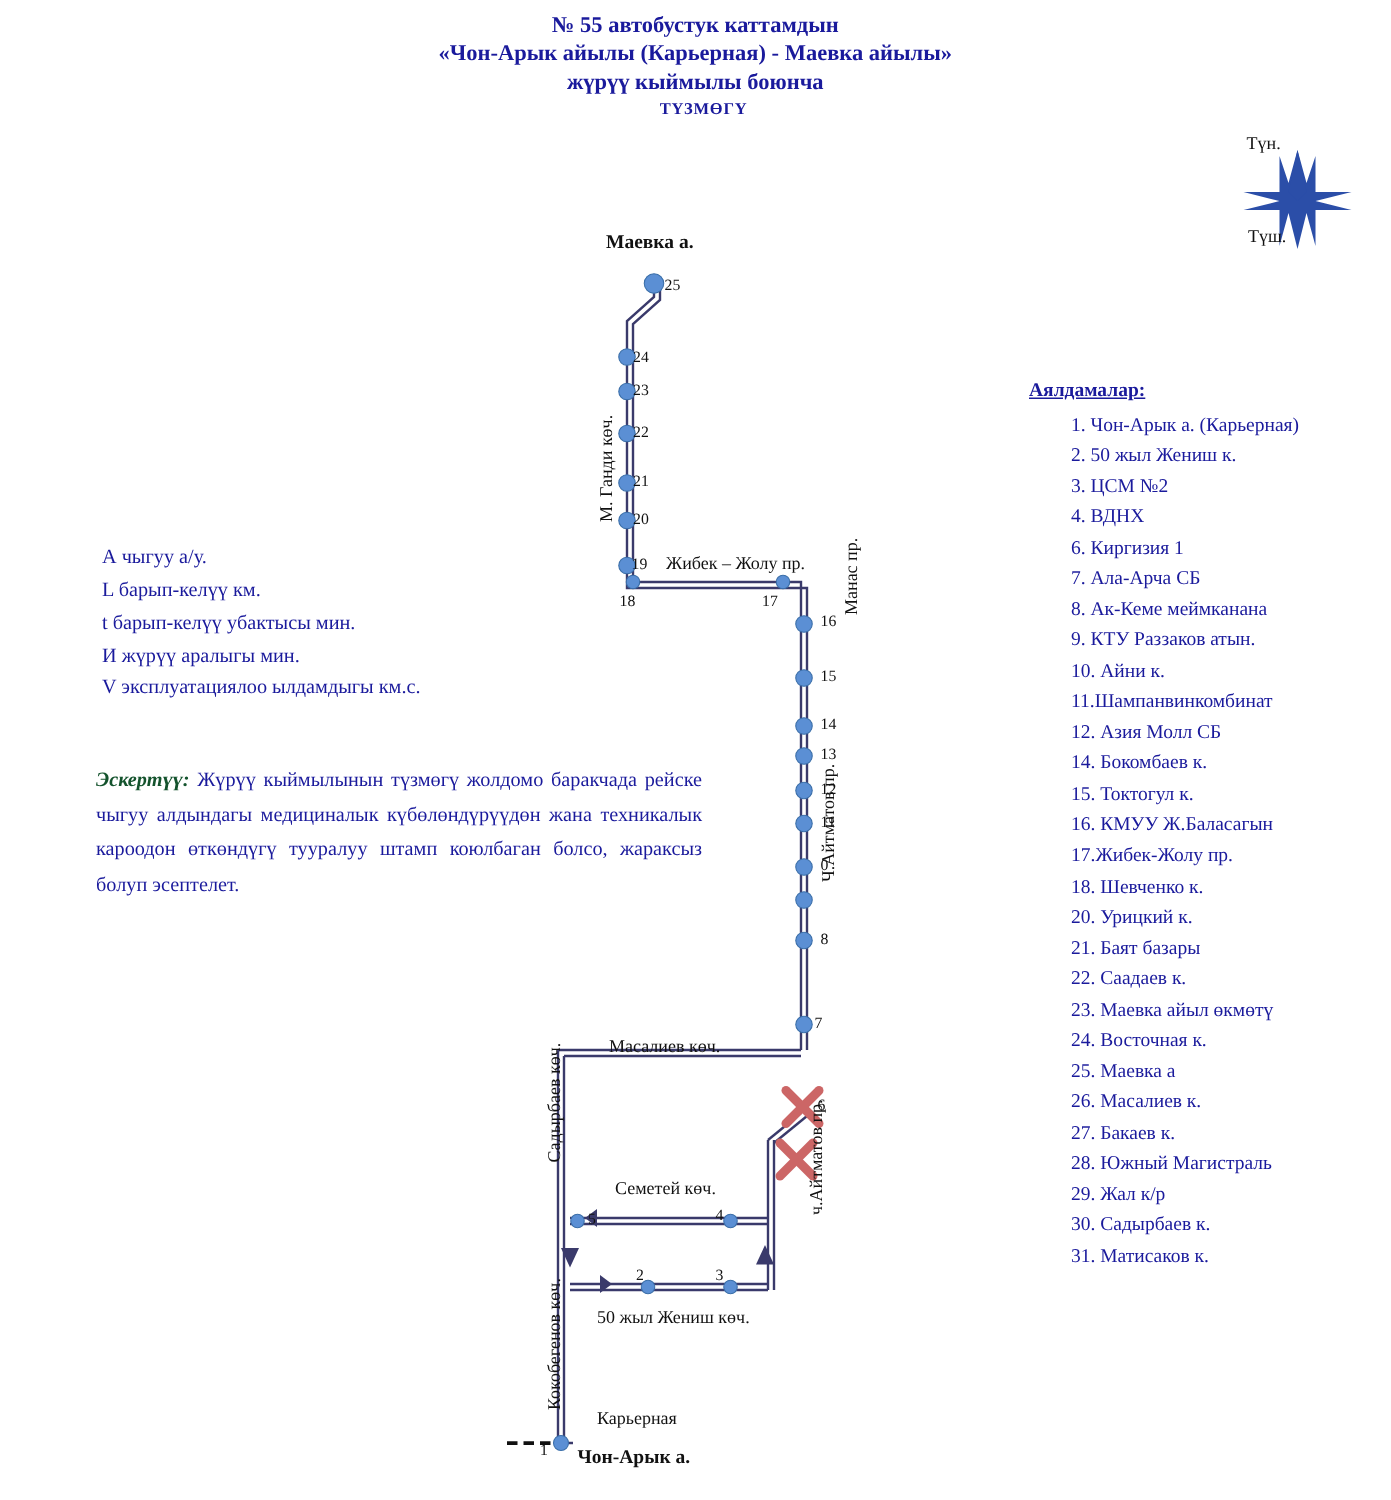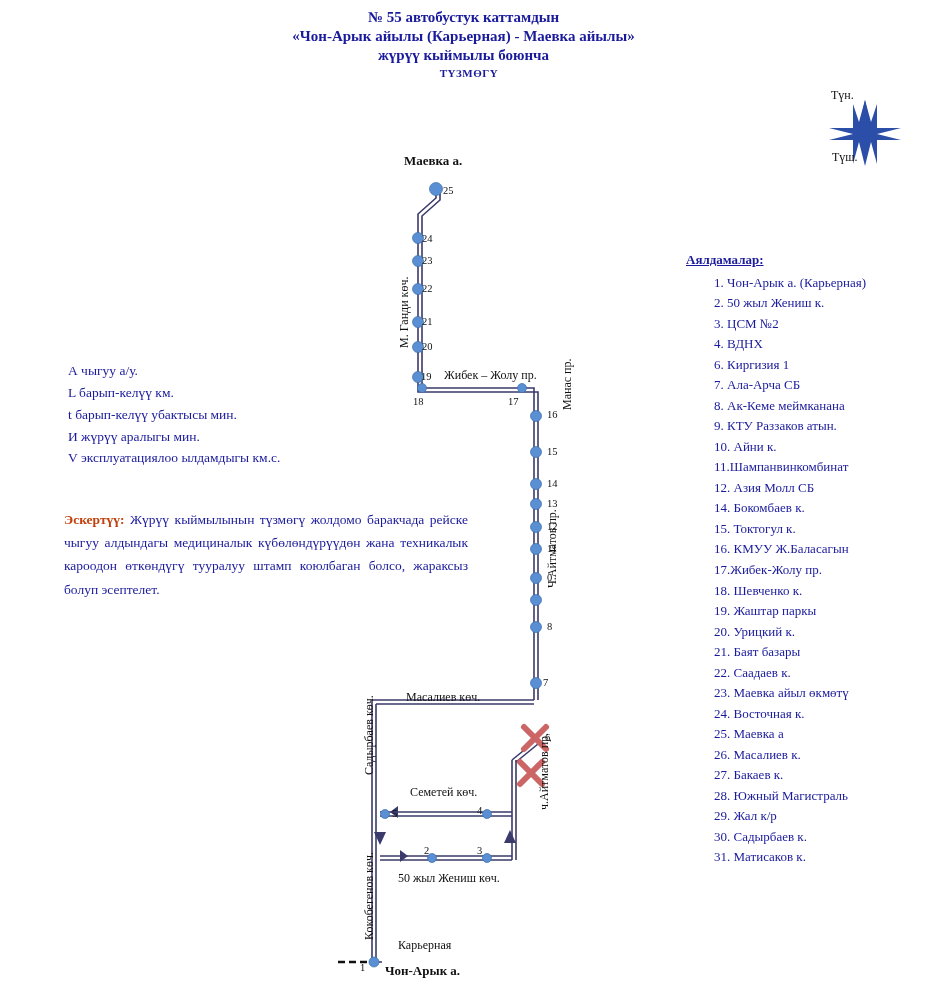--- a/index.html
+++ b/index.html
@@ -69,21 +69,21 @@
   .note {
     position: absolute;
     left: 64px;
     top: 508px;
     width: 404px;
     color: #1a1a9c;
     font-size: 13.5px;
     line-height: 1.72;
     text-align: justify;
   }
-  .note b { color: #c2410c; }
+  .note b { color: #14532d; font-style: italic; }
 
   
   .stops {
     position: absolute;
     left: 686px;
     top: 250px;
     width: 230px;
     color: #1a1a9c;
     font-size: 13px;
     line-height: 1.58;
@@ -174,21 +174,20 @@
         <li>8. Ак-Кеме меймканана</li>
         <li>9. КТУ Раззаков атын.</li>
         <li>10. Айни к.</li>
         <li>11.Шампанвинкомбинат</li>
         <li>12. Азия Молл СБ</li>
         <li>14. Бокомбаев к.</li>
         <li>15. Токтогул к.</li>
         <li>16. КМУУ Ж.Баласагын</li>
         <li>17.Жибек-Жолу пр.</li>
         <li>18. Шевченко к.</li>
-        <li>19. Жаштар паркы</li>
         <li>20. Урицкий к.</li>
         <li>21. Баят базары</li>
         <li>22. Саадаев к.</li>
         <li>23. Маевка айыл өкмөтү</li>
         <li>24. Восточная к.</li>
         <li>25. Маевка а</li>
         <li>26. Масалиев к.</li>
         <li>27. Бакаев к.</li>
         <li>28. Южный Магистраль</li>
         <li>29. Жал к/р</li>

